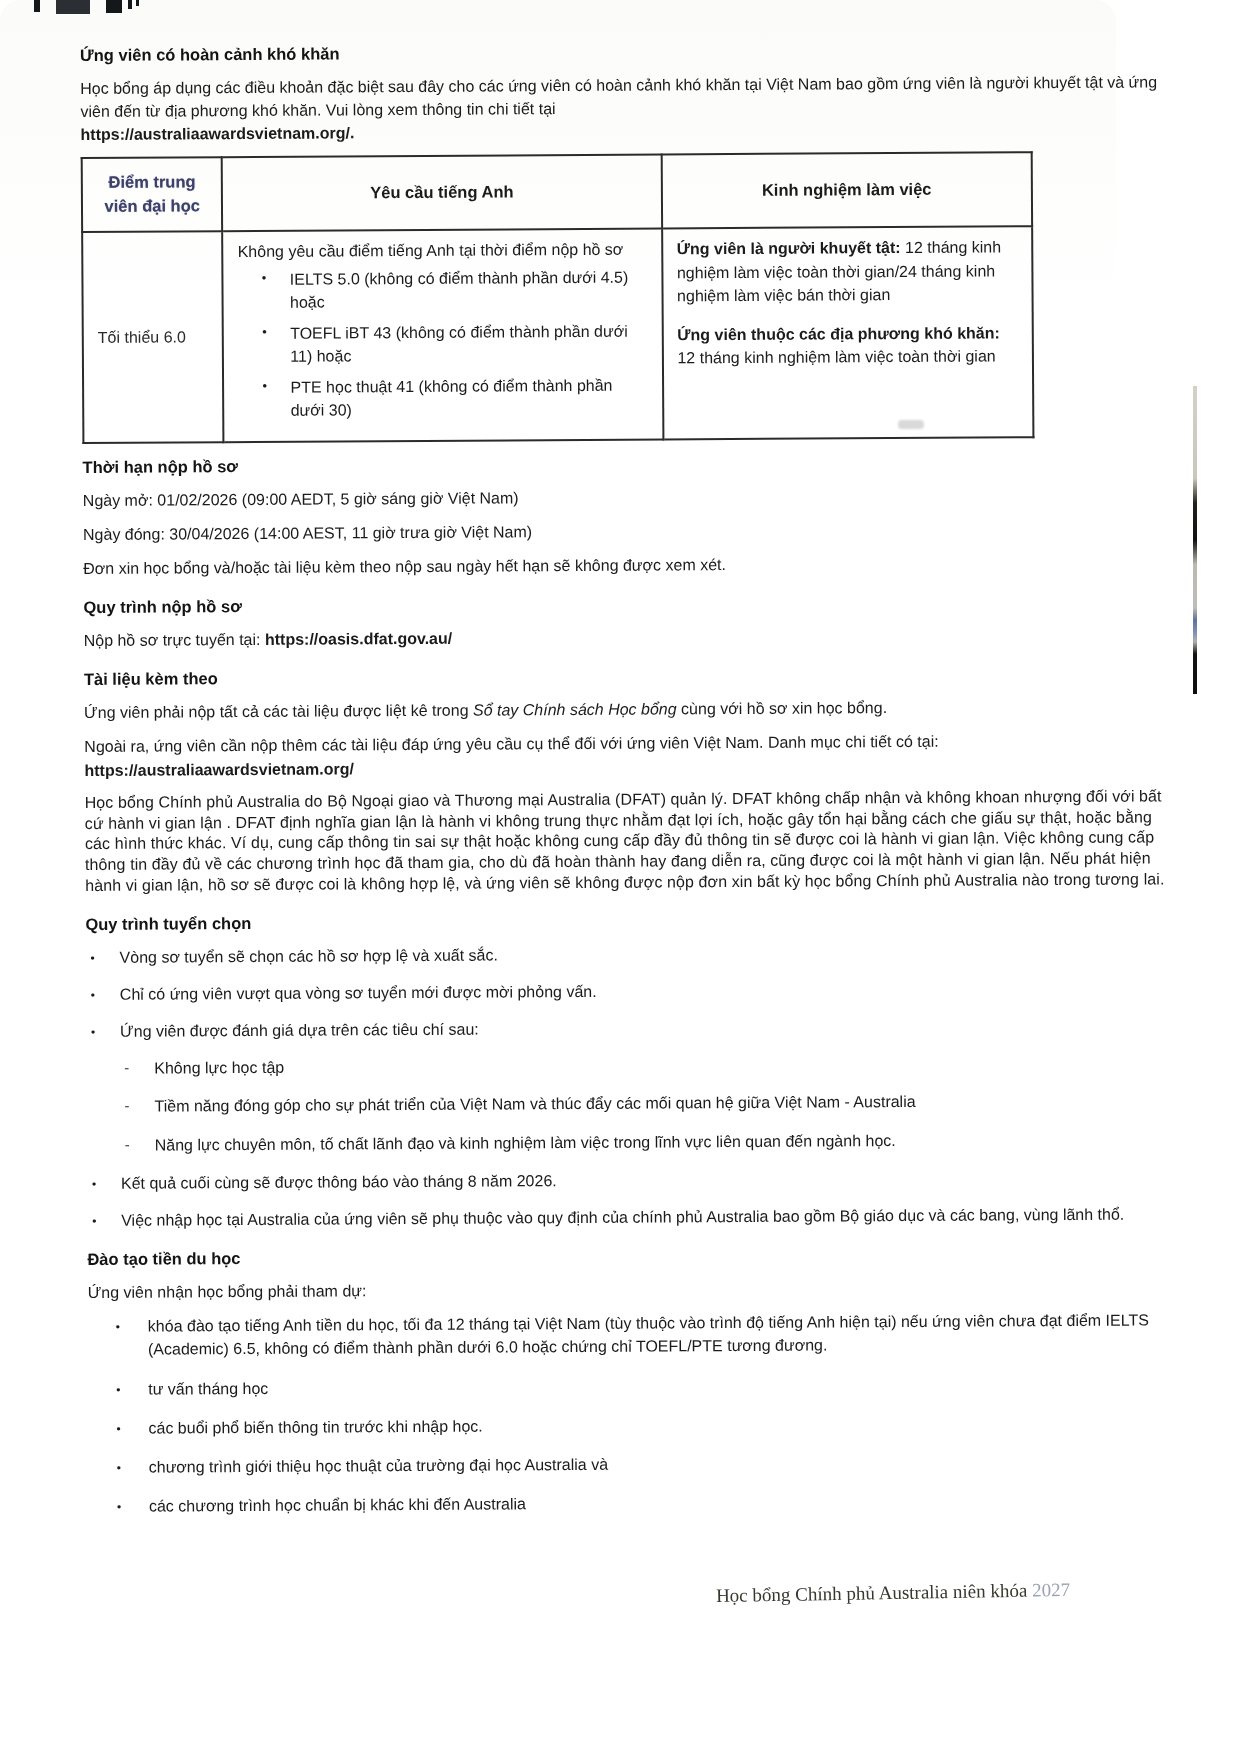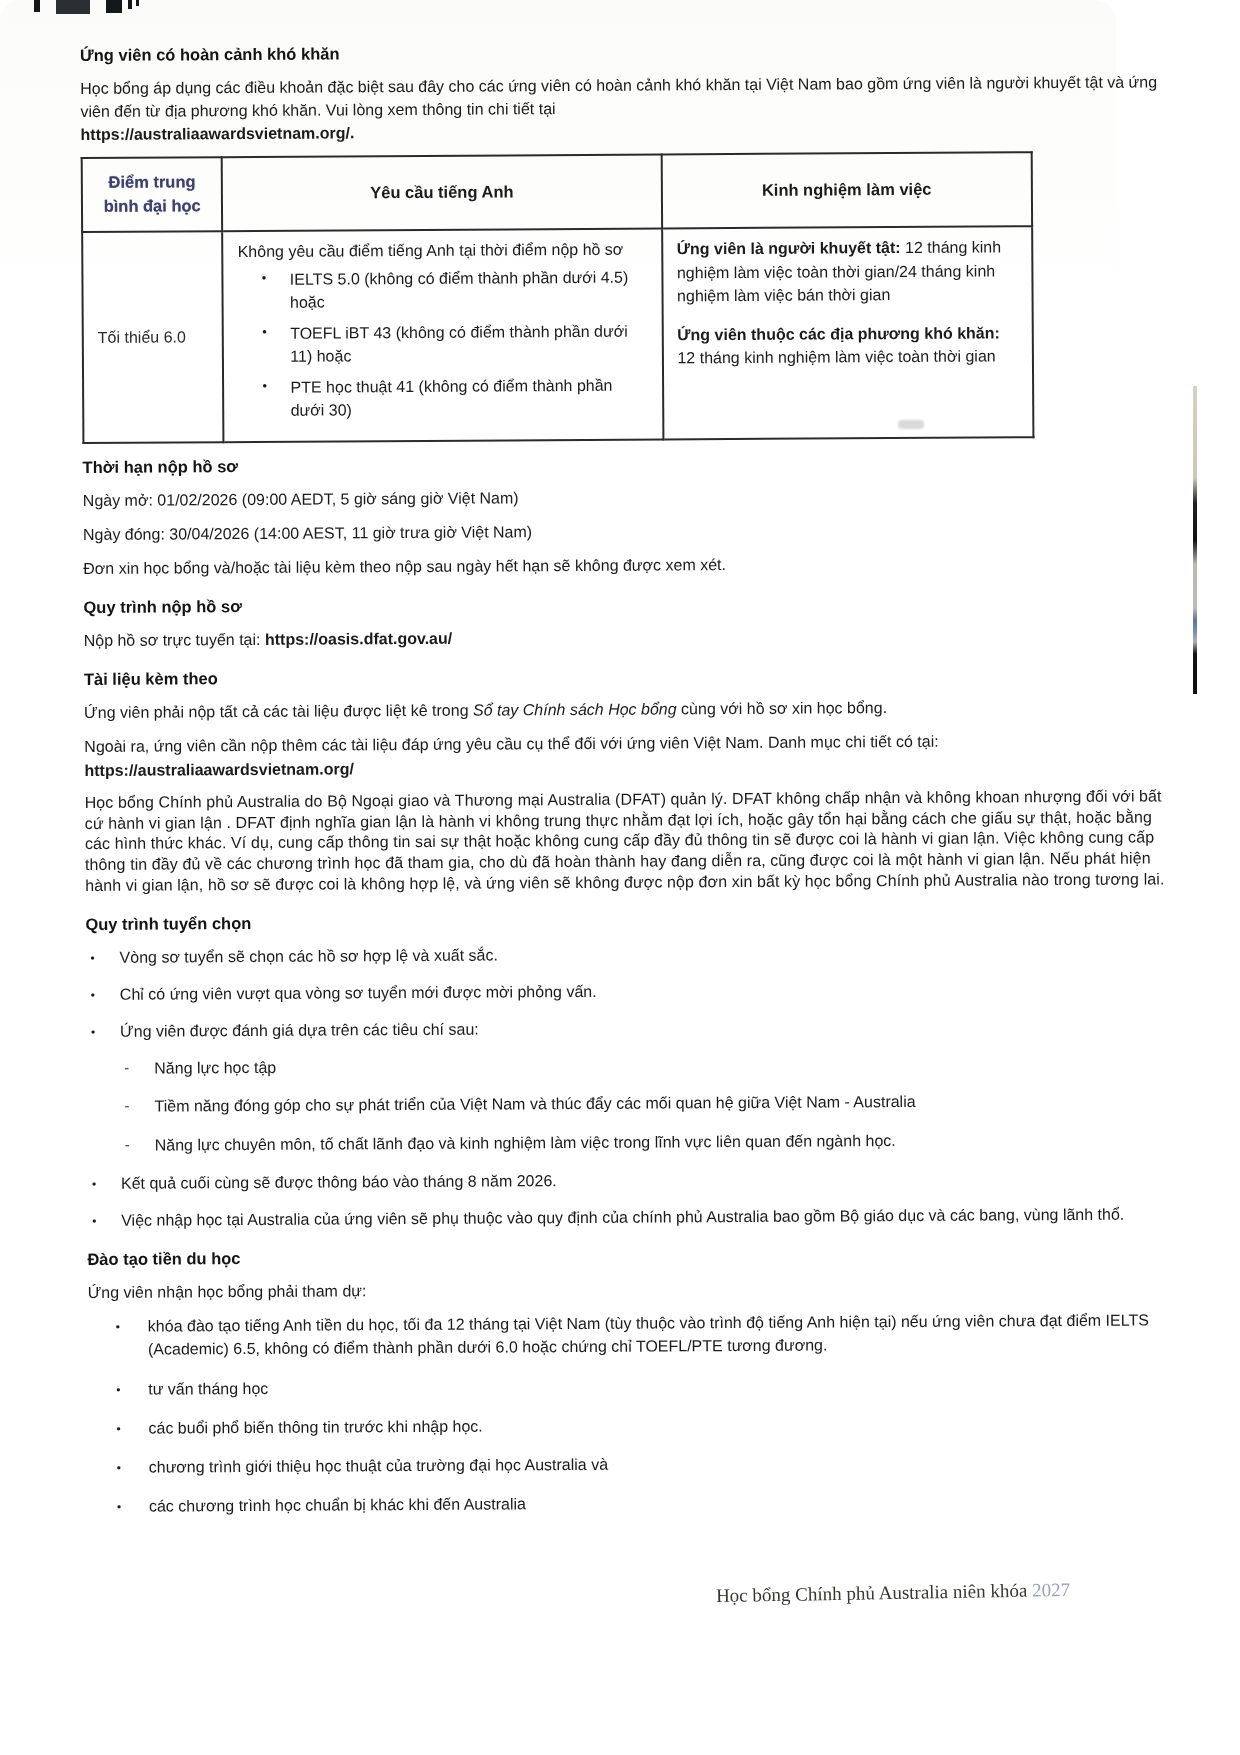--- a/index.html
+++ b/index.html
@@ -102,21 +102,21 @@
   <div class="smudge"></div>
 
   <div class="content">
 
     <div class="sec">Ứng viên có hoàn cảnh khó khăn</div>
     <p><span>Học bổng áp dụng các điều khoản đặc biệt sau đây cho các ứng viên có hoàn cảnh khó khăn tại Việt Nam bao gồm ứng viên là người khuyết tật và ứng viên đến từ địa phương khó khăn. Vui lòng xem thông tin chi tiết tại </span><span class="blocklink">https://australiaawardsvietnam.org/.</span></p>
 
     <table class="req">
       <tbody>
           <tr>
-        <th class="gpa-h">Điểm trung bình đại học</th>
+        <th class="gpa-h">Điểm trung viên đại học</th>
         <th>Yêu cầu tiếng Anh</th>
         <th>Kinh nghiệm làm việc</th>
       </tr>
       <tr>
         <td class="gpa-c">Tối thiểu 6.0</td>
         <td class="eng-c">
           <span>Không yêu cầu điểm tiếng Anh tại thời điểm nộp hồ sơ</span>
           <ul class="tblt">
             <li><span class="mk">•</span><span>IELTS 5.0 (không có điểm thành phần dưới 4.5) hoặc</span></li>
             <li><span class="mk">•</span><span>TOEFL iBT 43 (không có điểm thành phần dưới 11) hoặc</span></li>
@@ -145,21 +145,21 @@
 
     <p class="fraud">Học bổng Chính phủ Australia do Bộ Ngoại giao và Thương mại Australia (DFAT) quản lý. DFAT không chấp nhận và không khoan nhượng đối với bất cứ hành vi gian lận . DFAT định nghĩa gian lận là hành vi không trung thực nhằm đạt lợi ích, hoặc gây tổn hại bằng cách che giấu sự thật, hoặc bằng các hình thức khác. Ví dụ, cung cấp thông tin sai sự thật hoặc không cung cấp đầy đủ thông tin sẽ được coi là hành vi gian lận. Việc không cung cấp thông tin đầy đủ về các chương trình học đã tham gia, cho dù đã hoàn thành hay đang diễn ra, cũng được coi là một hành vi gian lận. Nếu phát hiện hành vi gian lận, hồ sơ sẽ được coi là không hợp lệ, và ứng viên sẽ không được nộp đơn xin bất kỳ học bổng Chính phủ Australia nào trong tương lai.</p>
 
     <div class="sec">Quy trình tuyển chọn</div>
     <ul class="blt lvl1">
       <li><span class="mk">•</span><span>Vòng sơ tuyển sẽ chọn các hồ sơ hợp lệ và xuất sắc.</span></li>
       <li><span class="mk">•</span><span>Chỉ có ứng viên vượt qua vòng sơ tuyển mới được mời phỏng vấn.</span></li>
       <li><span class="mk">•</span><span>Ứng viên được đánh giá dựa trên các tiêu chí sau:</span></li>
     </ul>
     <ul class="blt subs">
-      <li><span class="mk">-</span><span>Năng lực học tập</span></li>
+      <li><span class="mk">-</span><span>Không lực học tập</span></li>
       <li><span class="mk">-</span><span>Tiềm năng đóng góp cho sự phát triển của Việt Nam và thúc đẩy các mối quan hệ giữa Việt Nam - Australia</span></li>
       <li><span class="mk">-</span><span>Năng lực chuyên môn, tố chất lãnh đạo và kinh nghiệm làm việc trong lĩnh vực liên quan đến ngành học.</span></li>
     </ul>
     <ul class="blt lvl1">
       <li><span class="mk">•</span><span>Kết quả cuối cùng sẽ được thông báo vào tháng 8 năm 2026.</span></li>
       <li><span class="mk">•</span><span>Việc nhập học tại Australia của ứng viên sẽ phụ thuộc vào quy định của chính phủ Australia bao gồm Bộ giáo dục và các bang, vùng lãnh thổ.</span></li>
     </ul>
 
     <div class="sec">Đào tạo tiền du học</div>
     <p>Ứng viên nhận học bổng phải tham dự:</p>

